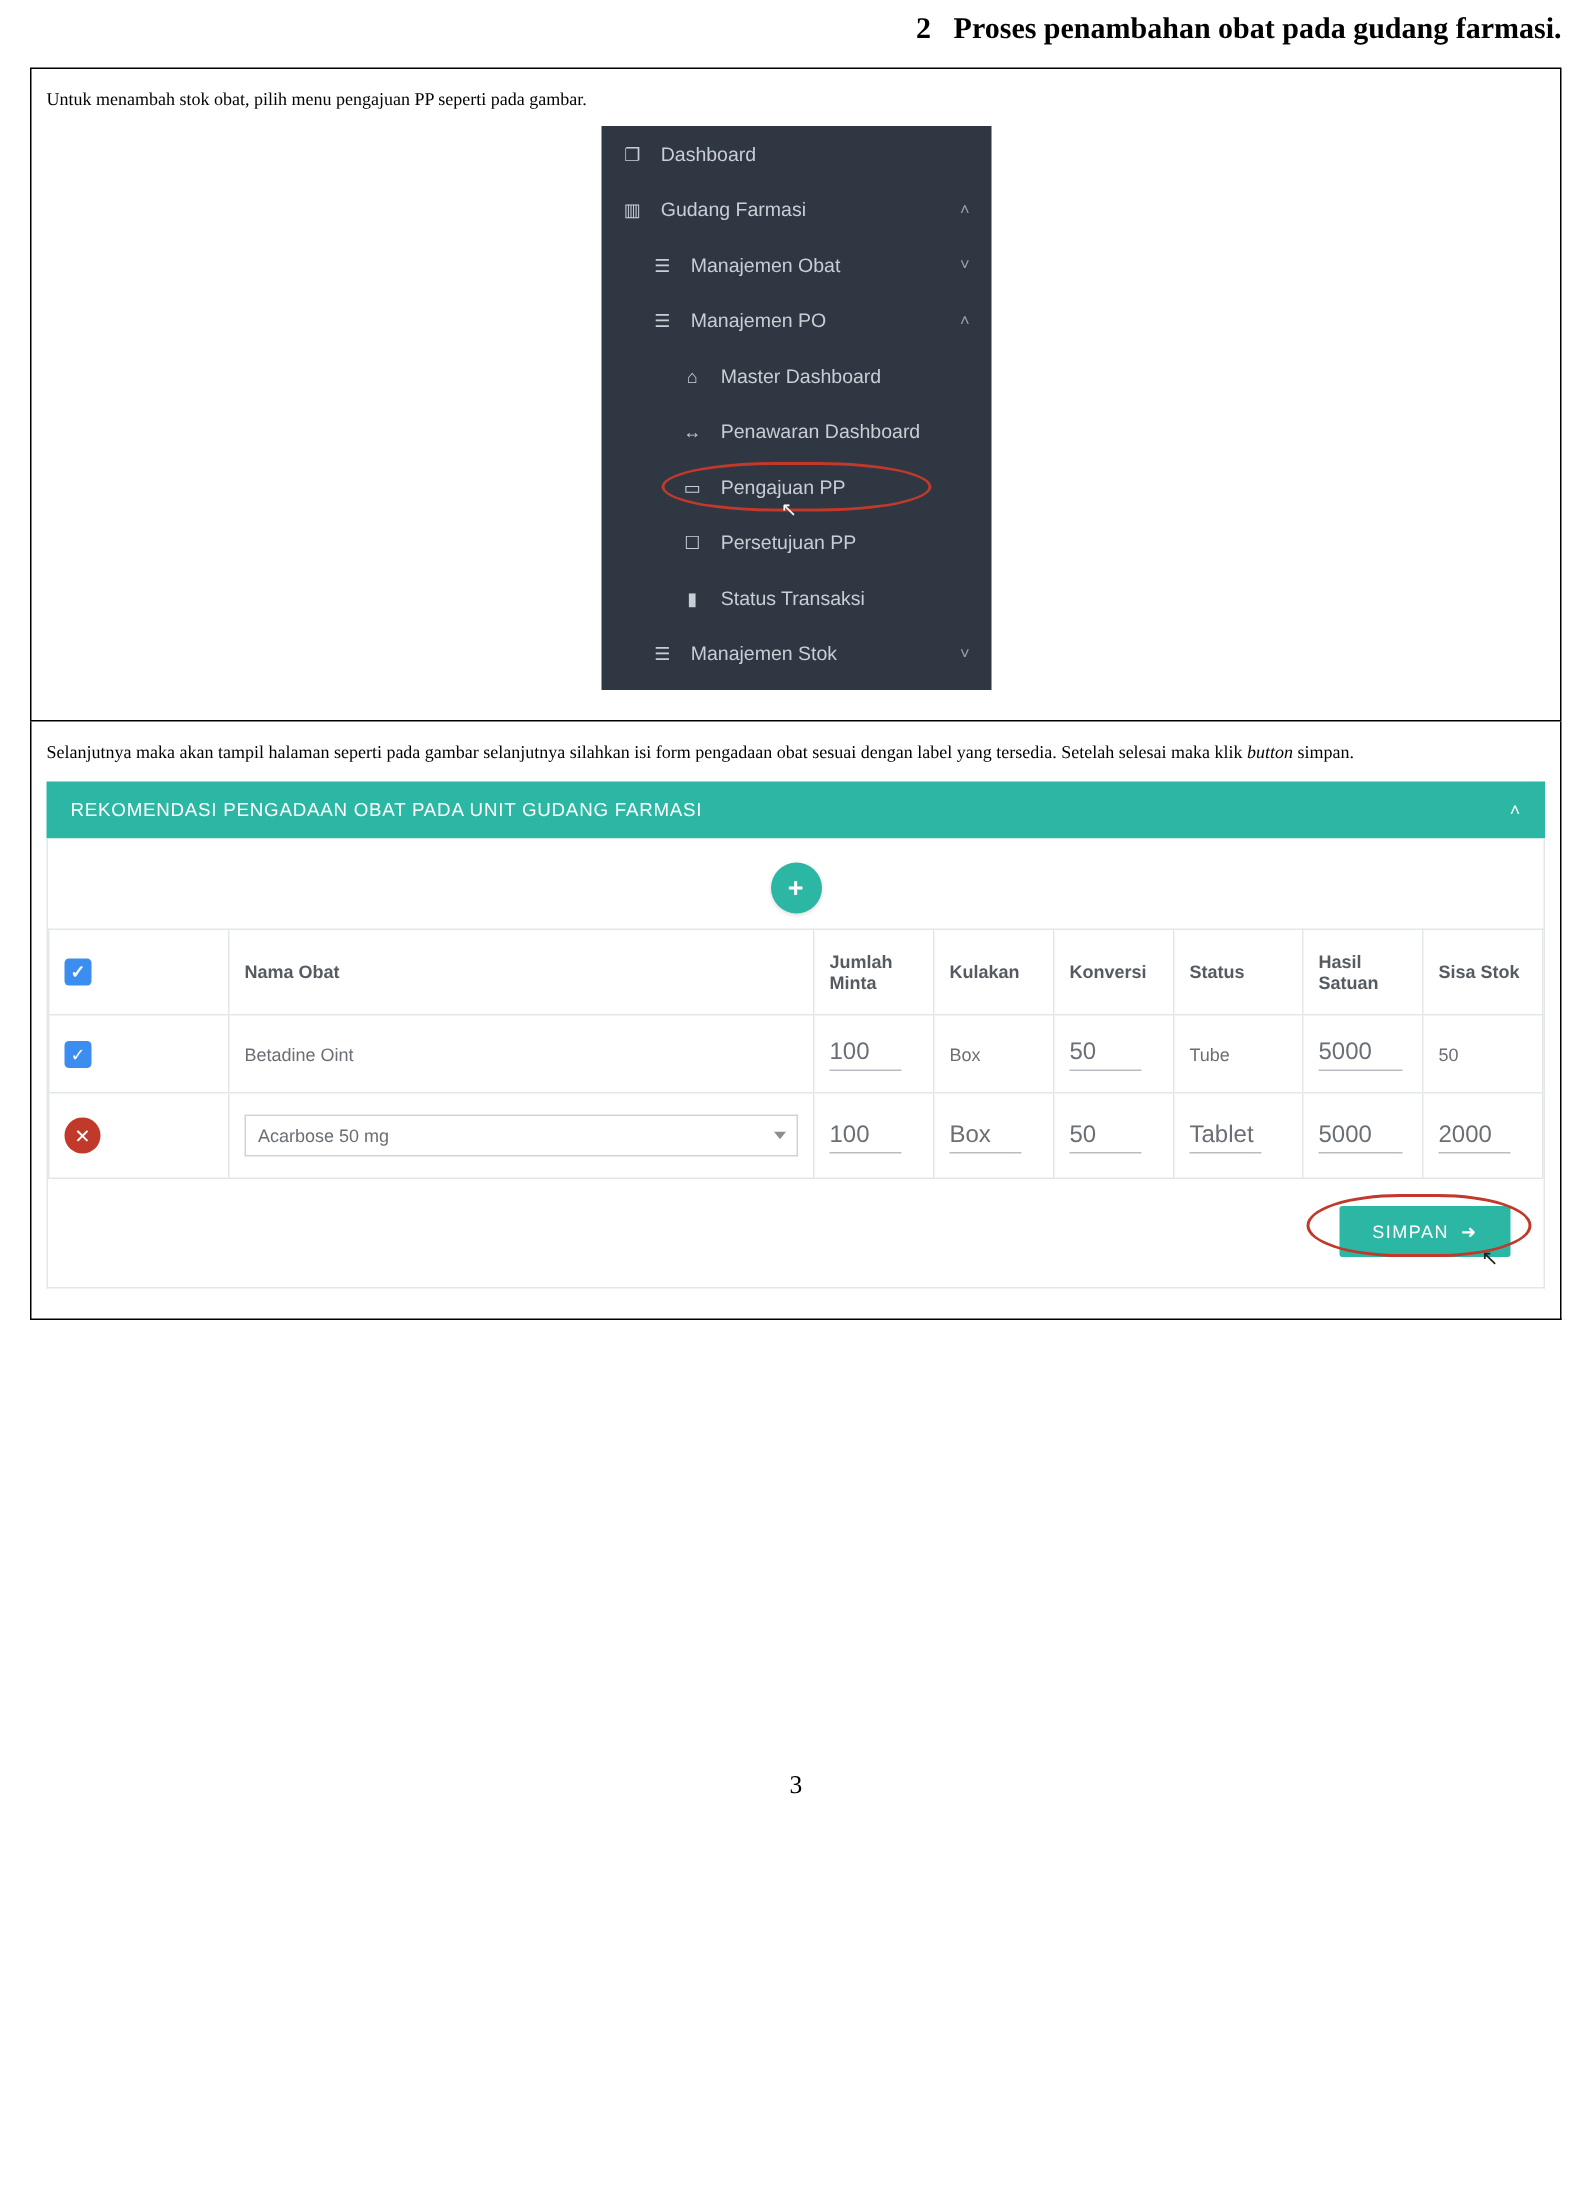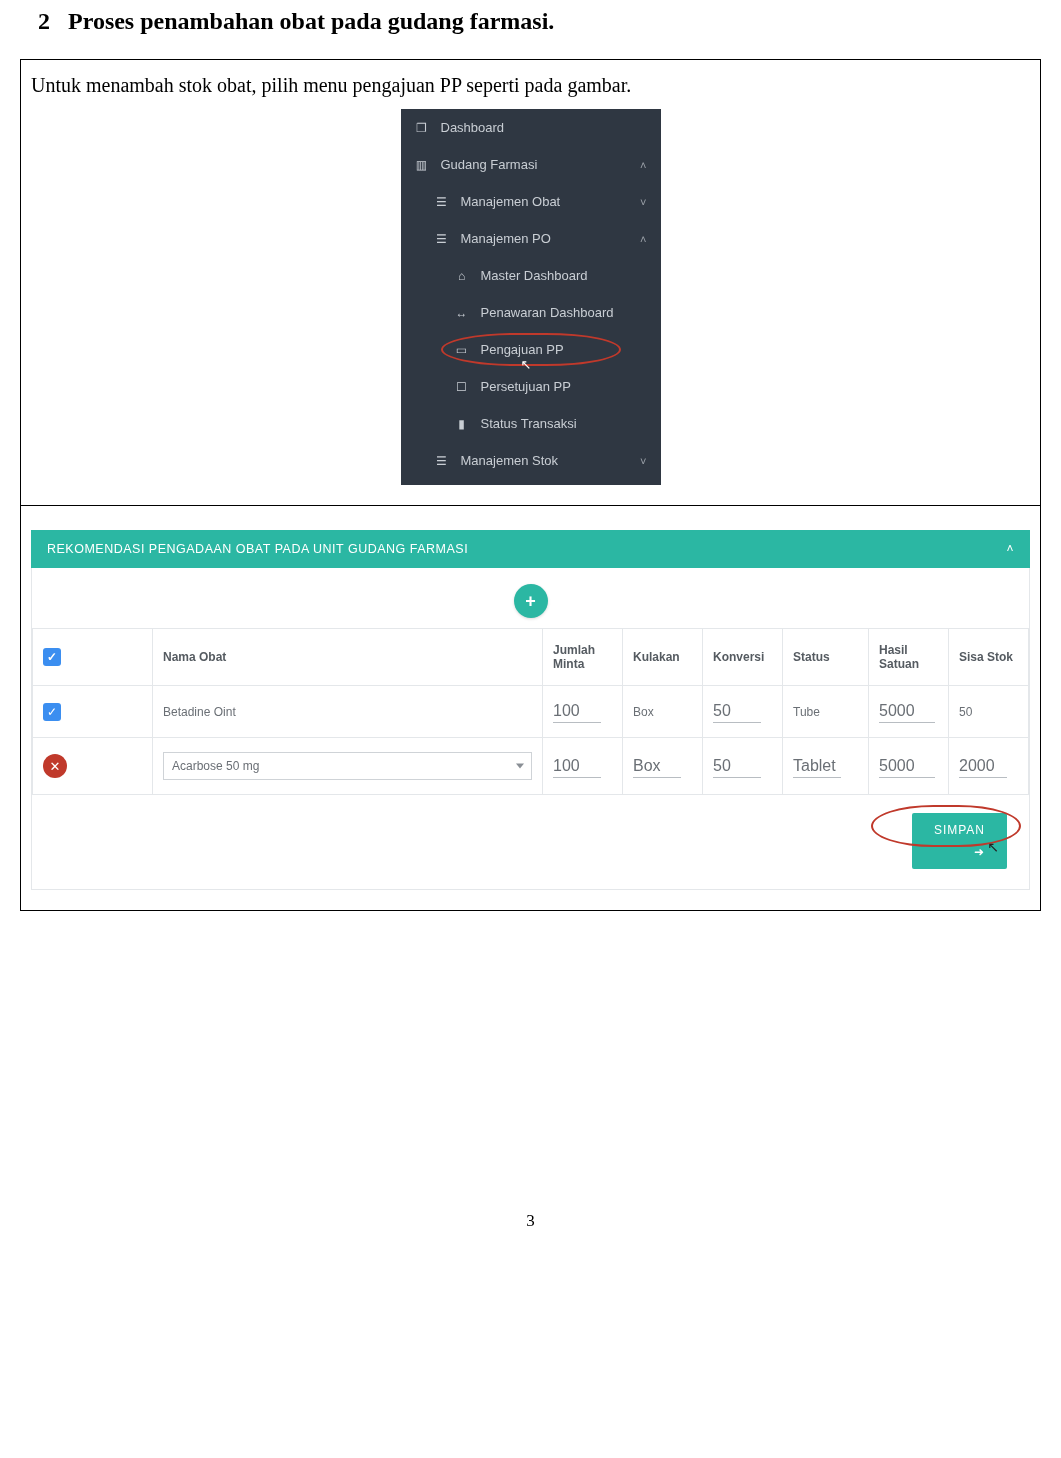--- a/index.html
+++ b/index.html
@@ -7,31 +7,32 @@
     font-family: "Times New Roman", serif;
     font-size: 16px;
     color: #000;
     background: #fff;
     width: 1061px;
     margin: 0 auto;
     padding: 8px 20px 40px 20px;
   }
   .heading {
     font-weight: bold;
-    font-size: 24px;
-    margin-bottom: 24px;
+    font-size: 20px;
+    margin-bottom: 14px;
     padding-left: 18px;
+    text-align: right;
   }
   .section-box {
     border: 1px solid #000;
     padding: 12px 10px 20px 10px;
     margin-bottom: 0;
   }
   .section-box + .section-box { border-top: none; }
-  .para { font-size: 20px; line-height: 1.35; }
+  .para { font-size: 12px; line-height: 1.35; }
   .para .italic { font-style: italic; }
   .justify { text-align: justify; }
 
   
   .sidebar-wrap { text-align: center; margin-top: 10px; }
   .sidebar {
     display: inline-block;
     width: 260px;
     background: #2f3742;
     text-align: left;
@@ -152,28 +153,28 @@
     right: 7px; top: 50%;
     width: 0; height: 0;
     border-left: 4px solid transparent;
     border-right: 4px solid transparent;
     border-top: 5px solid #8a8f95;
     transform: translateY(-50%);
   }
   .save-row { text-align: right; padding: 18px 22px 0 0; position: relative; }
   .save-btn {
     display: inline-flex;
+    align-items: center;
     gap: 8px;
     background: #2bb7a3;
     color: #fff;
     font-size: 12px;
     letter-spacing: 1px;
     padding: 10px 22px;
     border-radius: 2px;
-    flex-direction: column;
   }
   .save-oval {
     position: absolute;
     right: 8px; top: 10px;
     width: 150px; height: 42px;
     border: 2px solid #c0392b;
     border-radius: 50%/60%;
     pointer-events: none;
   }
   .save-cursor {
@@ -260,20 +261,23 @@
         <span class="ico">☰</span>
         <span>Manajemen Stok</span>
         <span class="chev">˅</span>
       </div>
 
     </div>
   </div>
 </div>
 
 <div class="section-box">
+  <p class="para justify">
+    <span>Selanjutnya maka akan tampil halaman seperti pada gambar selanjutnya silahkan isi form pengadaan obat sesuai dengan label yang tersedia. Setelah selesai maka klik </span><span class="italic">button</span><span> simpan.</span>
+  </p>
 
   <div class="panel-wrap">
     <div class="panel-head">
       <span>REKOMENDASI PENGADAAN OBAT PADA UNIT GUDANG FARMASI</span>
       <span class="chev">˄</span>
     </div>
     <div class="panel-body">
       <div class="add-row">
         <span class="add-btn">+</span>
       </div>

